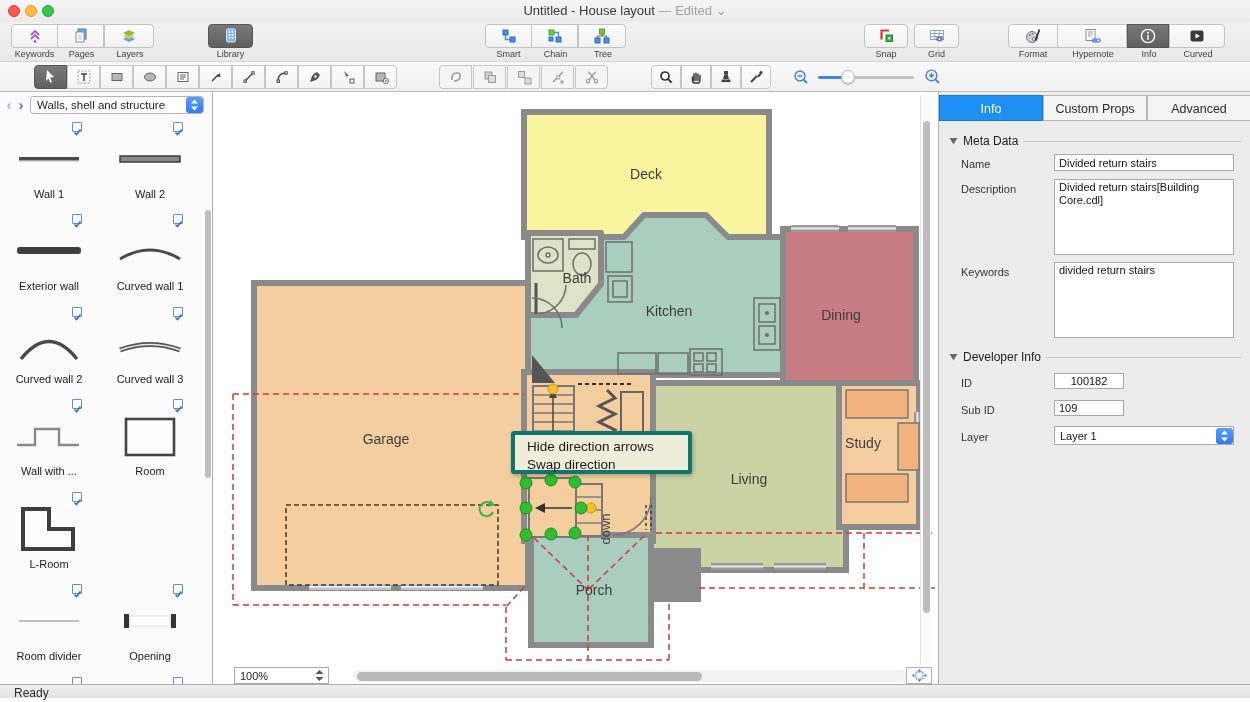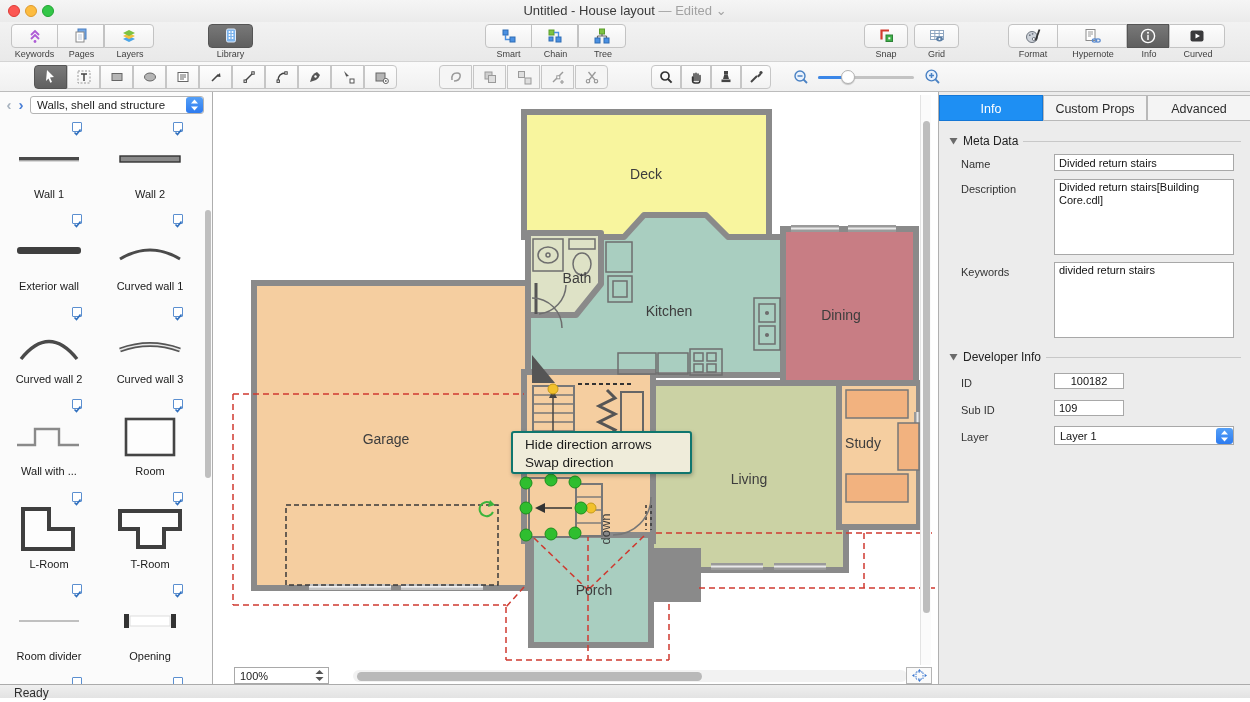--- a/index.html
+++ b/index.html
@@ -42,21 +42,21 @@
   .stepper svg{display:block;}
   .cell{position:absolute;width:96px;height:90px;}
   .chk{position:absolute;right:15px;top:0;width:10px;height:10px;border:1.5px solid #5b8fd0;
     background:#fff;border-radius:1px;}
   .prev{position:absolute;left:0;top:14px;width:96px;height:46px;display:flex;align-items:center;justify-content:center;}
   .ilabel{position:absolute;left:0;top:66px;width:96px;text-align:center;font-size:11px;color:#1a1a1a;}
   #side-scroll{position:absolute;left:205px;top:118px;width:6px;height:268px;background:#bfbfbf;border-radius:3px;}
   
   #canvas{position:absolute;left:214px;top:92px;width:724px;height:592px;background:#fff;}
   #tooltip{position:absolute;left:297px;top:339px;width:181px;height:43px;background:#efecda;
-    border:2px solid #0f766e;border-radius:3px;box-shadow:1px 2px 4px rgba(0,0,0,.25);
+    border:4px solid #0f766e;border-radius:3px;box-shadow:1px 2px 4px rgba(0,0,0,.25);
     padding:3px 12px;font-size:13.5px;color:#1b1b1b;line-height:18px;}
   #zoombox{position:absolute;left:20px;top:575px;width:95px;height:17px;border:1px solid #a9a9a9;
     background:#fff;display:flex;align-items:center;}
   #zoombox .txt{flex:1;font-size:11px;color:#222;padding-left:5px;}
   #hscroll{position:absolute;left:139px;top:578px;width:554px;height:12px;background:#f2f2f2;border-radius:6px;}
   #hscroll .thumb{position:absolute;left:4px;top:1.5px;width:345px;height:9px;background:#b9b9b9;border-radius:5px;}
   #vscroll{position:absolute;left:706px;top:3px;width:11px;height:570px;background:#fbfbfb;border-left:1px solid #e3e3e3;}
   #vscroll .thumb{position:absolute;left:2px;top:26px;width:7px;height:492px;background:#bdbdbd;border-radius:4px;}
   #panbtn{position:absolute;left:692px;top:575px;width:26px;height:17px;border:1px solid #b5b5b5;
     background:#fafafa;display:flex;align-items:center;justify-content:center;}
@@ -468,31 +468,20 @@
       <span class="chk"><svg width="9" height="9">
             <path d="M1.5 4.5 L3.5 6.5 L7.5 1.5" stroke="#2f6fbe" stroke-width="1.6" fill="none"></path>
           </svg></span>
       <div class="prev">
           <svg width="80" height="48">
             <path d="M14 4 H40 V24 H64 V44 H14 Z" fill="#fdfdfd" stroke="#3f3f3f" stroke-width="4"></path>
           </svg>
         </div>
       <div class="ilabel">L-Room</div>
     </div>
-    <div class="cell" style="left:102px;top:400px;">
-      <span class="chk"><svg width="9" height="9">
-            <path d="M1.5 4.5 L3.5 6.5 L7.5 1.5" stroke="#2f6fbe" stroke-width="1.6" fill="none"></path>
-          </svg></span>
-      <div class="prev">
-          <svg width="80" height="48">
-            <path d="M10 6 H70 V24 H54 V42 H28 V24 H10 Z" fill="#fdfdfd" stroke="#3f3f3f" stroke-width="4"></path>
-          </svg>
-        </div>
-      <div class="ilabel">T-Room</div>
-    </div>
 
     <div class="cell" style="left:1px;top:492px;padding-left:8px;">
       <span class="chk"><svg width="9" height="9">
             <path d="M1.5 4.5 L3.5 6.5 L7.5 1.5" stroke="#2f6fbe" stroke-width="1.6" fill="none"></path>
           </svg></span>
       <div class="prev">
           <svg width="80" height="44">
             <line x1="10" y1="22" x2="70" y2="22" stroke="#c0c0c0" stroke-width="2"></line>
           </svg>
         </div>

